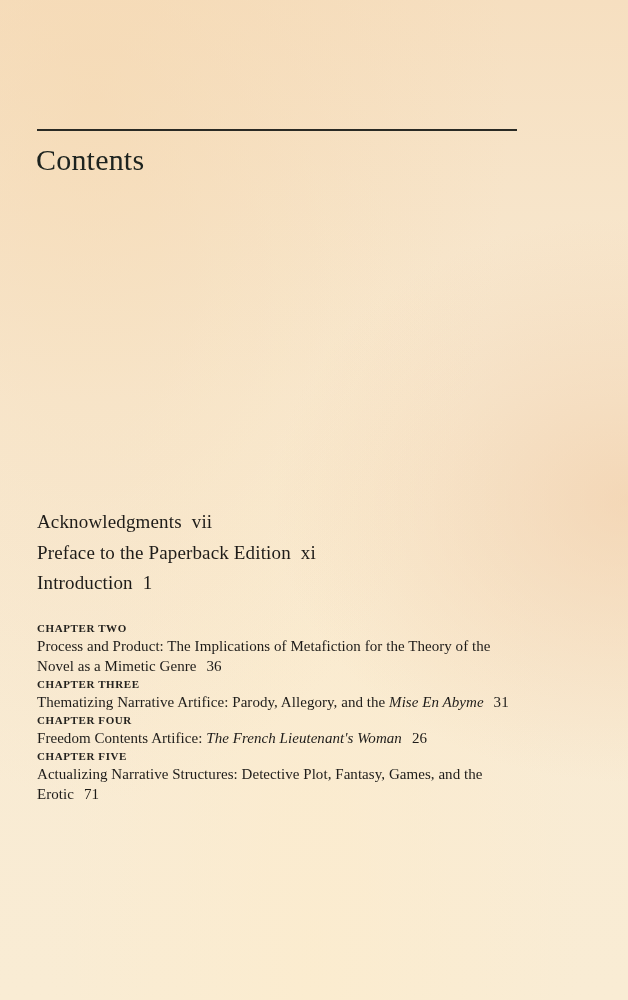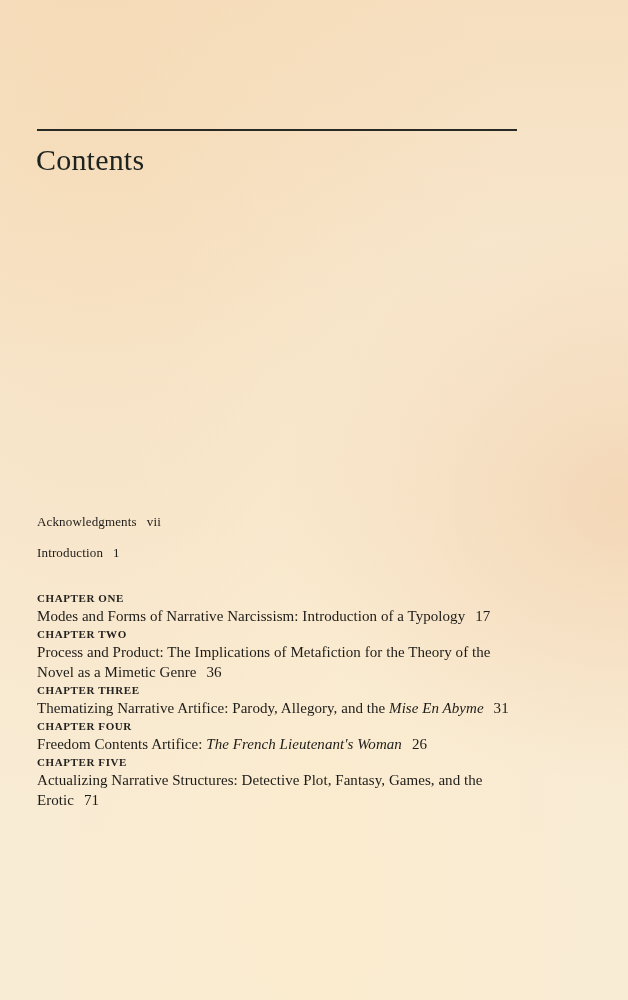--- a/index.html
+++ b/index.html
@@ -42,21 +42,21 @@
       color: #1d231f;
       letter-spacing: 0.2px;
     }
     .toc {
       position: absolute;
       left: 37px;
       top: 512px;
       width: 490px;
     }
     .front-item {
-      font-size: 13px;
+      font-size: 19px;
       line-height: 20px;
       height: 20px;
       margin-bottom: 10.5px;
       letter-spacing: 0.15px;
     }
     .page-num {
       margin-left: 10px;
     }
     .chapter {
       margin-top: 0;
@@ -87,31 +87,28 @@
   <div class="rule"></div>
 
   <div class="title">Contents</div>
 
   <div class="toc">
 
     <div class="front-item">
       <span>Acknowledgments</span><span class="page-num">vii</span>
     </div>
 
+    <div class="front-item">
+      <span>Preface to the Paperback Edition</span><span class="page-num">xi</span>
+    </div>
 
     <div class="front-item front-last">
       <span>Introduction</span><span class="page-num">1</span>
     </div>
 
-    <div class="chapter">
-      <div class="chapter-label">CHAPTER ONE</div>
-      <div class="chapter-title">
-        <span>Modes and Forms of Narrative Narcissism: Introduction of a Typology</span><span class="page-num">17</span>
-      </div>
-    </div>
 
     <div class="chapter">
       <div class="chapter-label">CHAPTER TWO</div>
       <div class="chapter-title">
         <span>Process and Product: The Implications of Metafiction for the Theory of the Novel as a Mimetic Genre</span><span class="page-num">36</span>
       </div>
     </div>
 
     <div class="chapter">
       <div class="chapter-label">CHAPTER THREE</div>

